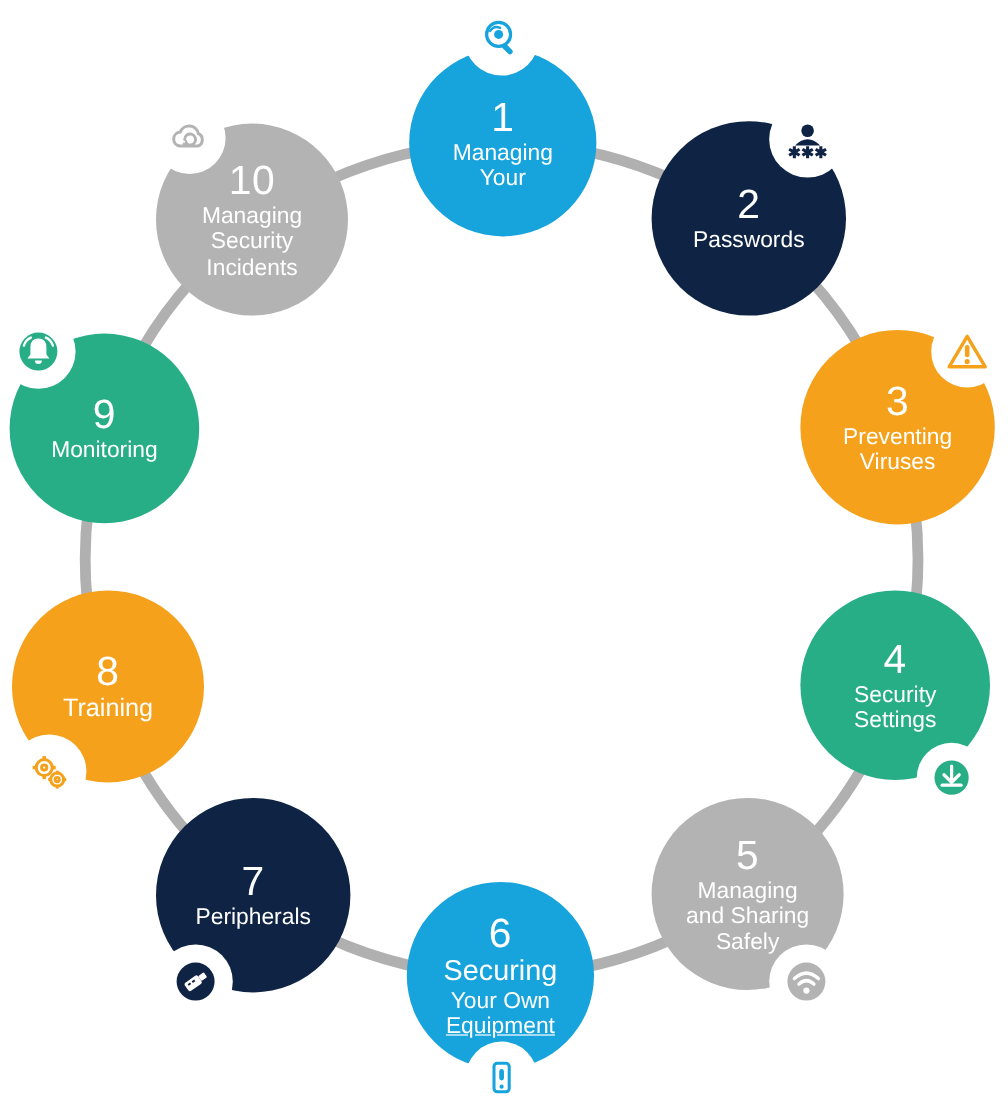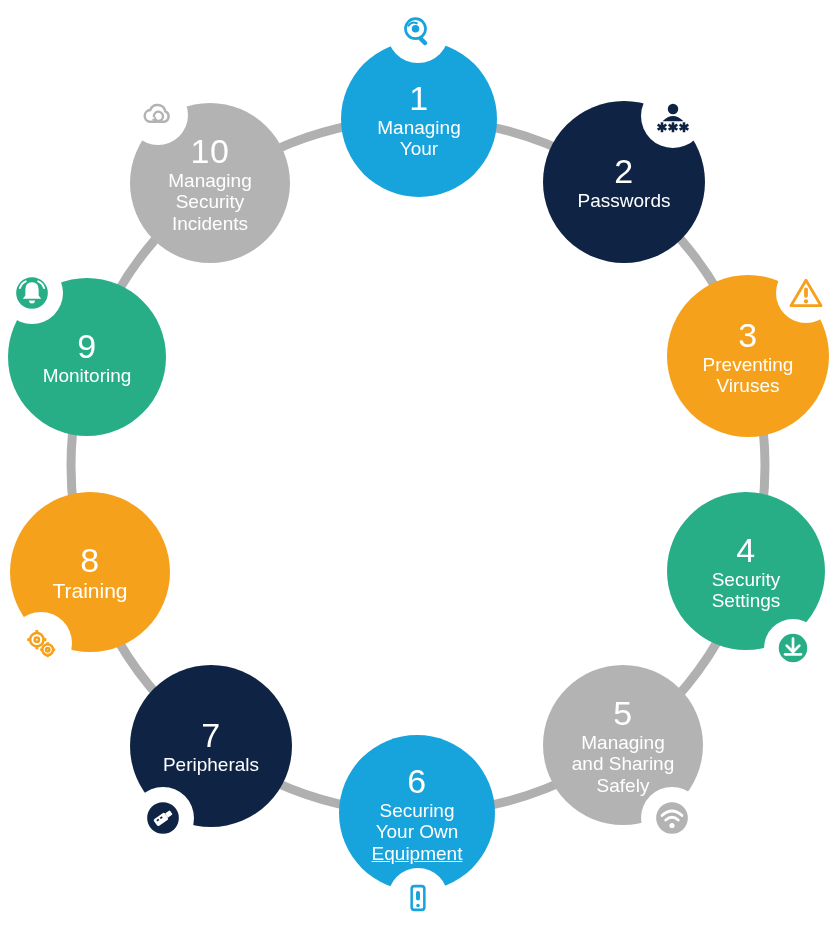--- a/index.html
+++ b/index.html
@@ -126,21 +126,21 @@
     <svg viewBox="0 0 48 48" width="40" height="40">
       <circle cx="24" cy="24" r="19" fill="#b3b3b3"></circle>
       <path d="M12 21 q12 -11 24 0" fill="none" stroke="#ffffff" stroke-width="3.4" stroke-linecap="round"></path>
       <path d="M16.5 26.5 q7.5 -7 15 0" fill="none" stroke="#ffffff" stroke-width="3.4" stroke-linecap="round"></path>
       <circle cx="24" cy="33" r="3.1" fill="#ffffff"></circle>
     </svg>
   </div>
 
   <div class="node" id="node-5" style="left: 339px; top: 735px; width: 156px; height: 156px; background: rgb(23, 163, 220);">
     <span class="num" style="font-size: 34px;">6</span>
-    <span class="lbl" style="font-size: 19px;">Securing</span>
+    <span class="lbl" style="font-size: 24px;">Securing</span>
     <span class="lbl" style="font-size: 19px;">Your Own</span>
     <span class="lbl" style="font-size: 19px; text-decoration: underline;">Equipment</span>
   </div>
   <div class="badge" id="badge-5" style="left: 388px; top: 868px; width: 60px; height: 60px;">
     <svg viewBox="0 0 48 48" width="38" height="38">
       <rect x="16" y="9" width="16" height="30" rx="3.4" fill="none" stroke="#17a3dc" stroke-width="3.2"></rect>
       <rect x="21.5" y="15" width="5" height="12" rx="2.5" fill="#17a3dc"></rect>
       <circle cx="24" cy="33.5" r="2.2" fill="#17a3dc"></circle>
     </svg>
   </div>

